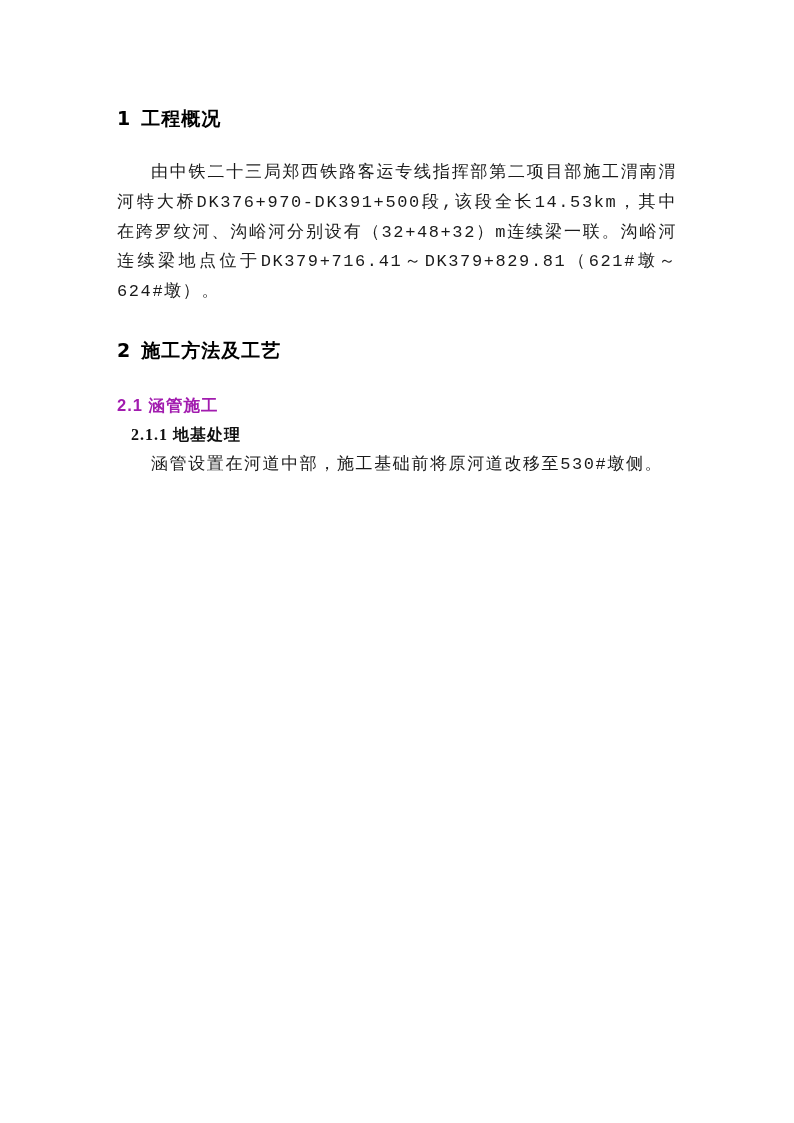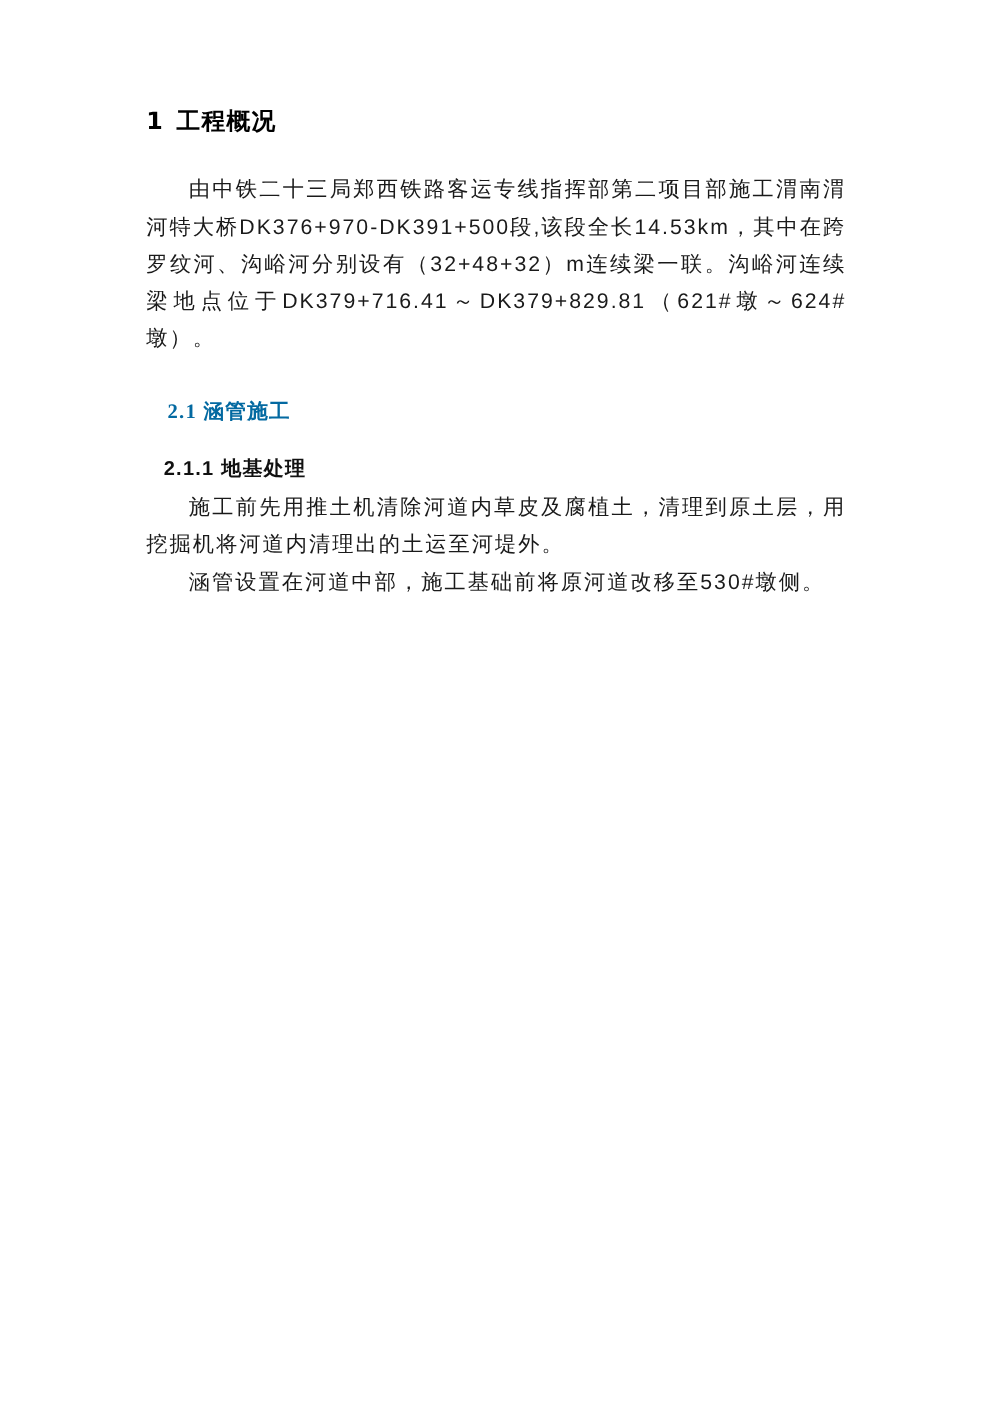--- a/index.html
+++ b/index.html
@@ -1,43 +1,43 @@
 <!DOCTYPE html>
 <html><head>
 <meta charset="utf-8">
 <style>
   html, body { margin: 0; padding: 0; background: #ffffff; }
   body { width: 794px; height: 1123px; position: relative; overflow: hidden; }
   .page { position: absolute; left: 0; top: 0; width: 794px; height: 1123px; background: #fff; }
-  .content { position: absolute; left: 117px; top: 82px; width: 560px; color: #111; }
+  .content { position: absolute; left: 117px; top: 103px; width: 560px; color: #111; }
   .h1 { font-family: "DejaVu Sans", "Liberation Sans", sans-serif; font-weight: bold; font-size: 19px; line-height: 30px; margin: 0; color: #000; letter-spacing: 1px; }
   .h1 .num { margin-right: 10px; }
-  .p { font-family: Liberation Sans, sans-serif; font-size: 17px; line-height: 29.8px; margin: 0; text-indent: 34px; letter-spacing: 1.6px; color: #1a1a1a; text-align: justify; }
-  .h2 { font-family: Liberation Serif, serif; font-weight: bold; font-size: 16.5px; line-height: 30px; margin: 17px; color: #0369a1; letter-spacing: 1px; }
-  .h3 { font-family: Liberation Sans, sans-serif; font-weight: bold; font-size: 16px; line-height: 30px; margin: 0 0 0 14px; color: #111; letter-spacing: 1px; }
+  .p { font-family: Liberation Mono, monospace; font-size: 17px; line-height: 29.8px; margin: 0; text-indent: 34px; letter-spacing: 1.6px; color: #1a1a1a; text-align: justify; }
+  .h2 { font-family: Liberation Sans, sans-serif; font-weight: bold; font-size: 16.5px; line-height: 30px; margin: 0; color: #a21caf; letter-spacing: 1px; }
+  .h3 { font-family: Liberation Serif, serif; font-weight: bold; font-size: 16px; line-height: 30px; margin: 0 0 0 14px; color: #111; letter-spacing: 1px; }
   .sec1 { margin-bottom: 28px; }
   .after-h1 { margin-top: 25px; }
 </style>
 </head>
 <body>
 
 <div class="page">
   <div class="content">
 
     <h1 class="h1"><span class="num">1</span><span>工程概况</span></h1>
 
     <div class="after-h1 sec1">
       <p class="p">由中铁二十三局郑西铁路客运专线指挥部第二项目部施工渭南渭河特大桥DK376+970-DK391+500段,该段全长14.53km，其中在跨罗纹河、沟峪河分别设有（32+48+32）m连续梁一联。沟峪河连续梁地点位于DK379+716.41～DK379+829.81（621#墩～624#墩）。</p>
     </div>
 
+    <h1 class="h1"><span class="num">2</span><span>施工方法及工艺</span></h1>
 
     <div class="after-h1">
 
       <h2 class="h2"><span>2.1</span> <span>涵管施工</span></h2>
 
       <h3 class="h3"><span>2.1.1</span> <span>地基处理</span></h3>
-      <p class="p">施工前先用推土机清除河道内草皮及腐植土，清理到原土层，用挖掘机将河道内清理出的土运至河堤外。</p>
       <p class="p">涵管设置在河道中部，施工基础前将原河道改移至530#墩侧。</p>
 
     </div>
 
   </div>
 </div>
 
 </body></html>

